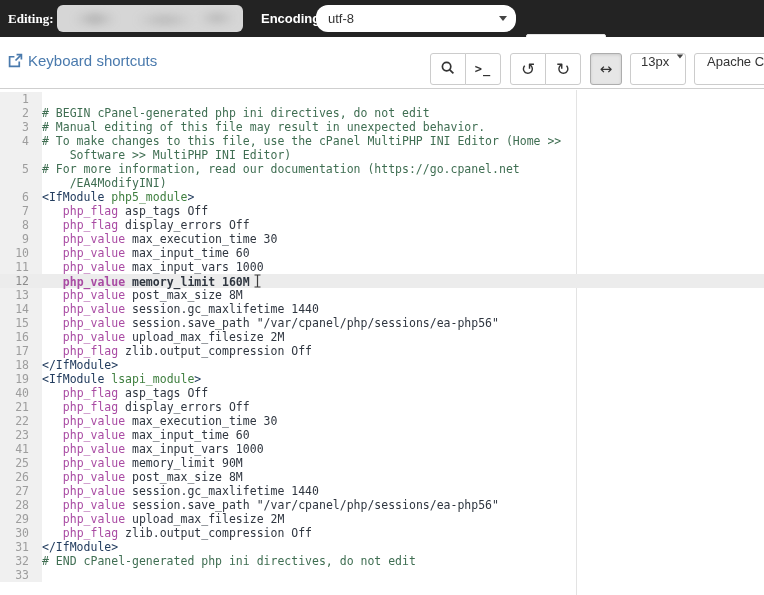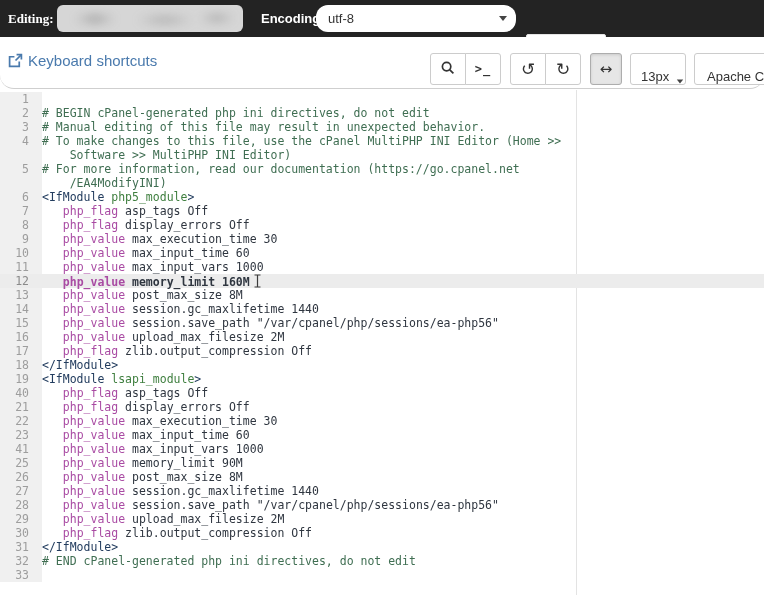--- a/index.html
+++ b/index.html
@@ -23,36 +23,36 @@
          box-sizing:border-box;cursor:pointer;}
   .enc-select .caret{position:absolute;right:9px;top:11px;}
   .caret{width:0;height:0;border-left:4px solid transparent;border-right:4px solid transparent;
          border-top:5px solid #444;display:inline-block;}
   .reopen{position:absolute;left:526px;top:4px;height:29px;padding:0 13px;background:#fff;
          border:1px solid #e4e4e4;border-radius:2px;font-size:13.5px;color:#3c4450;
          line-height:27px;box-sizing:border-box;cursor:pointer;margin-top:30px;}
 
   
   .toolbar{position:absolute;left:0;top:37px;width:764px;height:52px;background:#fff;
-           border-bottom:1px solid #cfcfcf;box-sizing:border-box;border-radius:14px;}
+           border-bottom:1px solid #cfcfcf;box-sizing:border-box;}
   .kbd-link{position:absolute;left:8px;top:15px;font-size:15px;color:#4a7aad;cursor:pointer;
             display:flex;align-items:center;gap:5px;text-decoration:none;}
   .kbd-link svg{display:block;}
   .btn{position:absolute;top:16px;height:32px;background:#fff;border:1px solid #ccc;
        box-sizing:border-box;display:flex;align-items:center;justify-content:center;
        color:#333;cursor:pointer;}
   .btn.seg-l{border-radius:3px 0 0 3px;}
   .btn.seg-r{border-radius:0 3px 3px 0;margin-left:-1px;}
   .btn.single{border-radius:3px;}
   .btn.active{background:#e6e6e6;border-color:#adadad;box-shadow:inset 0 1px 3px rgba(0,0,0,.12);}
   .btn .uni{font-size:17px;line-height:1;font-family:"DejaVu Sans", sans-serif;}
   .term-glyph{font-family:"DejaVu Sans Mono", monospace;font-size:12px;font-weight:700;letter-spacing:1px;}
   .sel{position:absolute;top:16px;height:32px;background:#fff;border:1px solid #ccc;
        box-sizing:border-box;border-radius:3px;font-size:13px;color:#333;cursor:pointer;
-       display:flex;align-items:flex-end;padding:0 10px;gap:7px;white-space:nowrap;}
+       display:flex;align-items:flex-start;padding:0 10px;gap:7px;white-space:nowrap;}
 
   
   .editor{position:absolute;left:0;top:90px;width:764px;height:505px;background:#fff;}
   .print-margin{position:absolute;left:576px;top:0;bottom:0;width:1px;background:#e3e3e3;}
   .rows{position:absolute;left:0;top:2px;width:764px;}
   .crow{display:flex;height:14px;line-height:14px;position:relative;
         font-family:"DejaVu Sans Mono", monospace;font-size:11.5px;}
   .crow .gut{flex:0 0 42px;width:42px;background:#f0f0f0;color:#9d9d9d;text-align:right;
         padding-right:13px;box-sizing:border-box;user-select:none;}
   .crow .code{flex:1 1 auto;white-space:pre;padding-left:0;color:var(--c-plain);}

